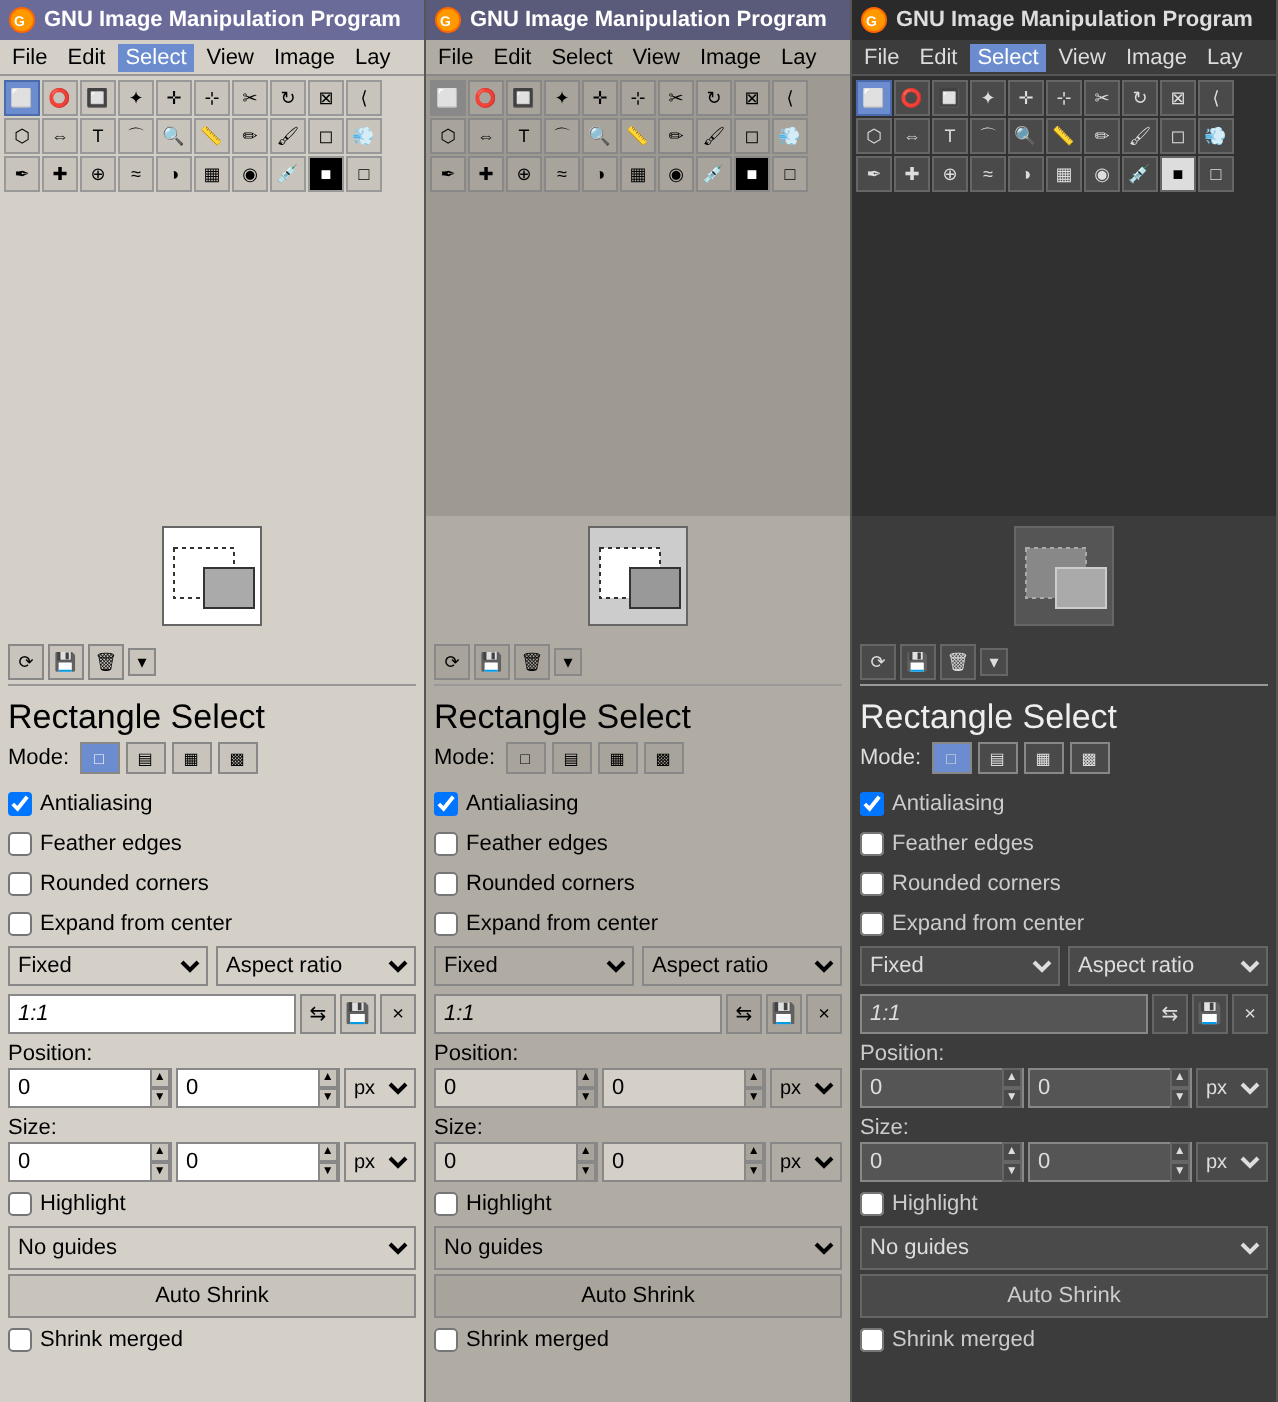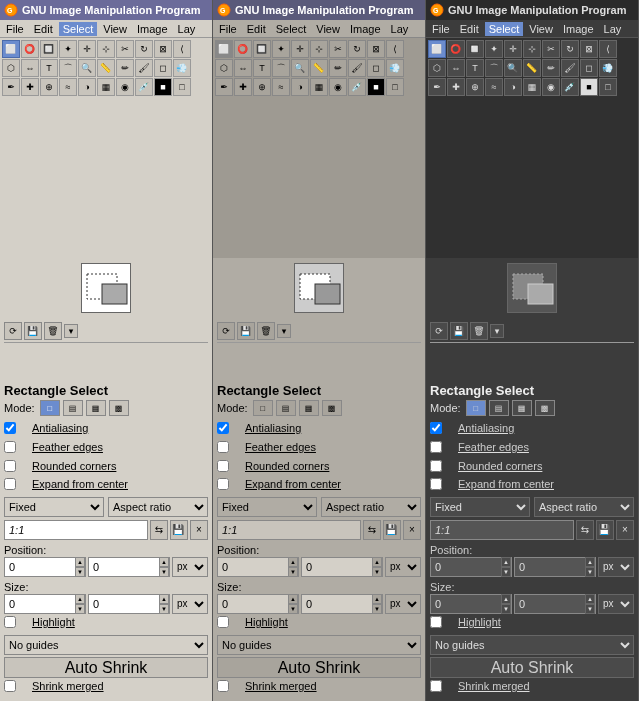--- a/index.html
+++ b/index.html
@@ -137,23 +137,22 @@
     .options-panel {
       flex: 1;
       padding: 4px;
       display: flex;
       flex-direction: column;
       gap: 2px;
       overflow: hidden;
     }
 
     .options-title {
-      font-size: 13px;
-      font-weight: bold;
-      margin-top: 34px;
+      font-size: 17px;
+      font-weight: normal;
     }
 
     .panel-dark .options-title { color: #eee; }
 
     .icon-btn {
       width: 18px;
       height: 18px;
       display: flex;
       align-items: center;
       justify-content: center;
@@ -193,24 +192,23 @@
 
     .panel-light .mode-btn { background: #c8c4bc; }
     .panel-light .mode-btn.active { background: #6b8cce; color: #fff; }
     .panel-medium .mode-btn { background: #a8a49c; }
     .panel-dark .mode-btn { background: #4a4a4a; }
     .panel-dark .mode-btn.active { background: #6b8cce; }
 
     
     .check-row {
       display: flex;
-      align-items: flex-start;
-      gap: 16px;
+      align-items: center;
+      gap: 4px;
       height: 18px;
-      text-decoration: underline;
     }
 
     .check-row input[type="checkbox"] {
       width: 12px;
       height: 12px;
       margin: 0;
     }
 
     .check-label {
       font-size: 11px;
@@ -348,21 +346,21 @@
     .panel-medium .unit-select { background: #b0aca4; }
     .panel-dark .unit-select { background: #4a4a4a; color: #ddd; border-color: #666; }
 
     .auto-shrink-btn {
       width: 100%;
       height: 22px;
       border: 1px solid #888;
       display: flex;
       align-items: center;
       justify-content: center;
-      font-size: 16px;
+      font-size: 11px;
       cursor: pointer;
     }
 
     .panel-light .auto-shrink-btn { background: #c8c4bc; }
     .panel-medium .auto-shrink-btn { background: #a8a49c; }
     .panel-dark .auto-shrink-btn { background: #4a4a4a; color: #ccc; border-color: #666; }
 
     .guides-dropdown {
       width: 100%;
       height: 22px;

